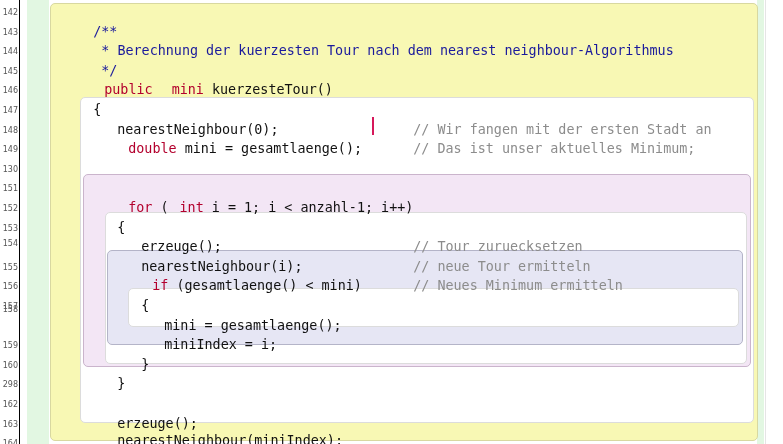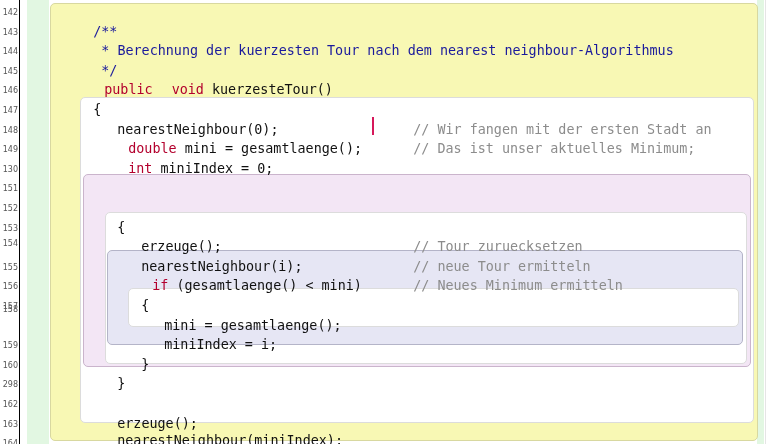--- a/index.html
+++ b/index.html
@@ -98,43 +98,43 @@
   <div class="code-line" style="left:61px; top:2px">
     <span class="doc">/**</span>
   </div>
   <div class="code-line" style="left:61px; top:21.6px">
     <span class="doc"> * Berechnung der kuerzesten Tour nach dem nearest neighbour-Algorithmus</span>
   </div>
   <div class="code-line" style="left:61px; top:41.2px">
     <span class="doc"> */</span>
   </div>
   <div class="code-line" style="left:61px; top:60.8px">
-    <span class="kw">public</span> <span class="kw">void</span><span> kuerzesteTour()</span>
+    <span class="kw">public</span> <span class="kw">mini</span><span> kuerzesteTour()</span>
   </div>
   <div class="code-line" style="left:61px; top:80.4px">
     <span>{</span>
   </div>
   <div class="code-line" style="left:85px; top:100px">
     <span>nearestNeighbour(0);</span>
   </div>
   <div class="code-line cm" style="left:381px; top:100px">
     <span>// Wir fangen mit der ersten Stadt an</span>
   </div>
   <div class="code-line" style="left:85px; top:119.6px">
     <span class="kw">double</span><span> mini = gesamtlaenge();</span>
   </div>
   <div class="code-line cm" style="left:381px; top:119.6px">
     <span>// Das ist unser aktuelles Minimum;</span>
   </div>
   <div class="cursor"></div>
-  <div class="code-line" style="left:85px; top:139.2px">
-    <span class="kw">int</span><span> miniIndex = 0;</span>
-  </div>
   <div class="code-line" style="left:85px; top:158.8px">
     <span></span>
+  </div>
+  <div class="code-line" style="left:85px; top:178.4px">
+    <span class="kw">for</span><span> (</span><span class="kw">int</span><span> i = 1; i &lt; anzahl-1; i++)</span>
   </div>
   <div class="code-line" style="left:85px; top:198px">
     <span>{</span>
   </div>
   <div class="code-line" style="left:109px; top:217.6px">
     <span>erzeuge();</span>
   </div>
   <div class="code-line cm" style="left:381px; top:217.6px">
     <span>// Tour zuruecksetzen</span>
   </div>

